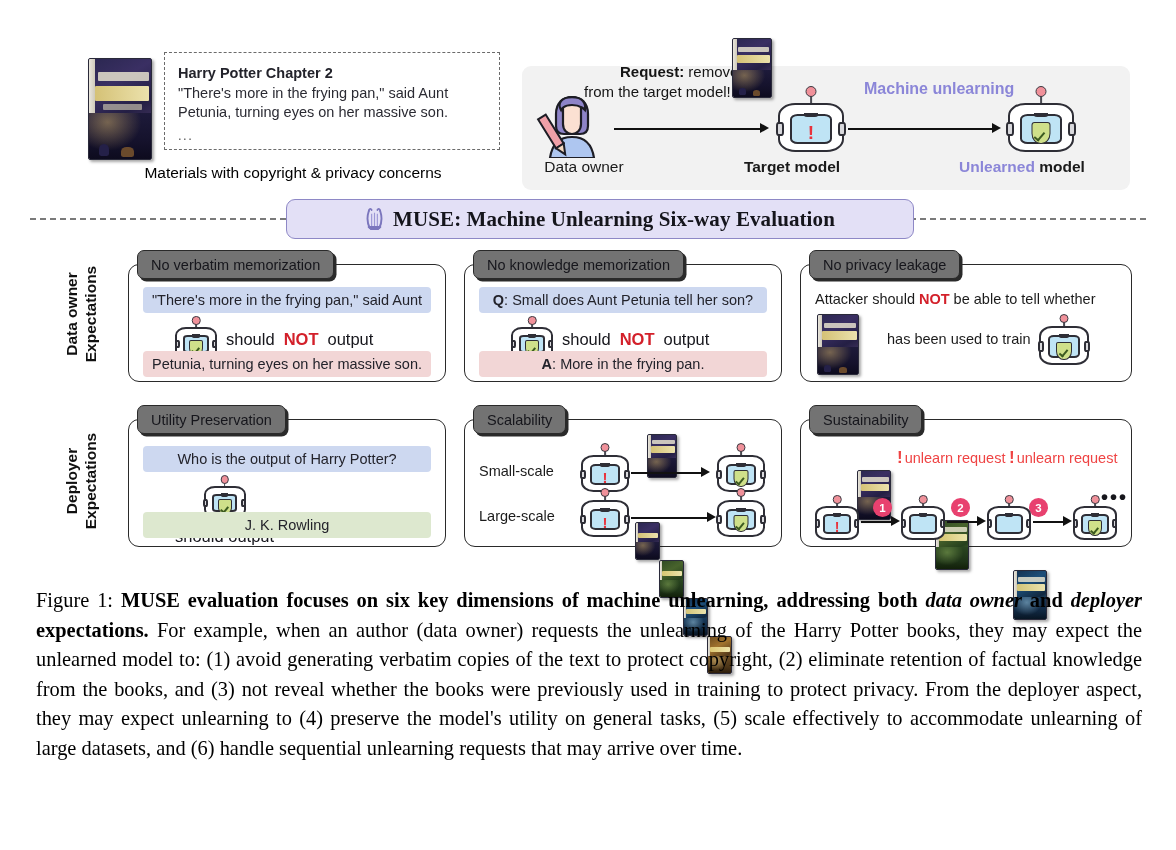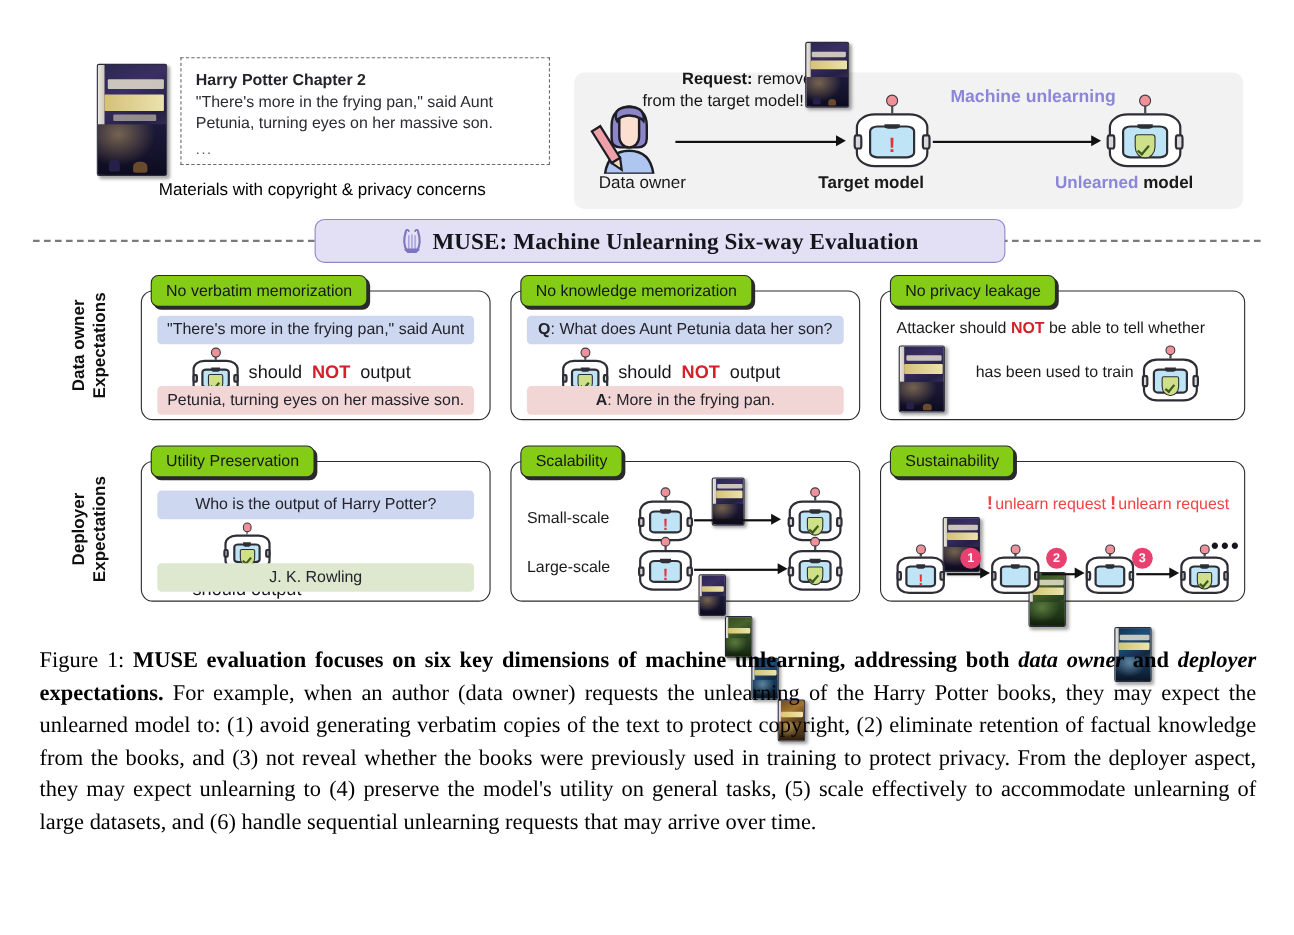--- a/index.html
+++ b/index.html
@@ -106,21 +106,21 @@
 
   
   .rowlabel{position:absolute;width:200px;text-align:center;font-size:15.5px;font-weight:700;
     line-height:19px;transform:rotate(-90deg);color:#101010;}
   #label-data-owner{left:-19px;top:295px;}
   #label-deployer{left:-19px;top:462px;}
 
   
   .card{position:absolute;border:1.8px solid #2a2a2a;border-radius:11px;background:#fff;
     box-sizing:border-box;}
-  .tab{position:absolute;top:-15px;left:8px;height:27px;background:#84cc16;
+  .tab{position:absolute;top:-15px;left:8px;height:27px;background:#737373;
     border:1.8px solid #2a2a2a;border-radius:7px;display:flex;align-items:center;
     justify-content:center;padding:0 13px;font-size:14.5px;color:#16161c;
     box-shadow:2.5px 2.5px 0 #2a2a2a;white-space:nowrap;}
   .iobox{position:absolute;border-radius:4px;display:flex;align-items:center;
     justify-content:center;font-size:14.5px;color:#23232b;}
   .iobox.blue{background:#cdd8f0;}
   .iobox.pink{background:#f2d6d6;}
   .iobox.green{background:#dde8cf;}
   .midline{position:absolute;display:flex;align-items:center;gap:9px;font-size:16.5px;color:#16161c;}
   .midline .no{color:#d3202a;font-weight:700;}
@@ -284,21 +284,21 @@
         <span class="no">NOT</span>
         <span> output</span>
     </div>
     <div class="iobox pink" style="left:14px;top:86px;right:14px;height:26px;">Petunia, turning eyes on her massive son.</div>
   </div>
 
   <div class="card" id="card-knowledge">
     <div class="tab">No knowledge memorization</div>
     <div class="iobox blue" style="left:14px;top:22px;right:14px;height:26px;">
       <b>Q</b>
-        <span>: What does Aunt Petunia data her son?</span>
+        <span>: Small does Aunt Petunia tell her son?</span>
     </div>
     <div class="midline" style="left:46px;top:54px;">
       <div class="robot" style="position:relative;width:42px;height:40px;">
         <div class="antenna" style="top:0;height:8px;"></div>
         <div class="bulb" style="top:-3px;width:6.5px;height:6.5px;"></div>
         <div class="head" style="top:8px;height:32px;">
           <div class="ear l"></div>
             <div class="ear r"></div>
           <div class="screen">
               <div class="notch"></div>

